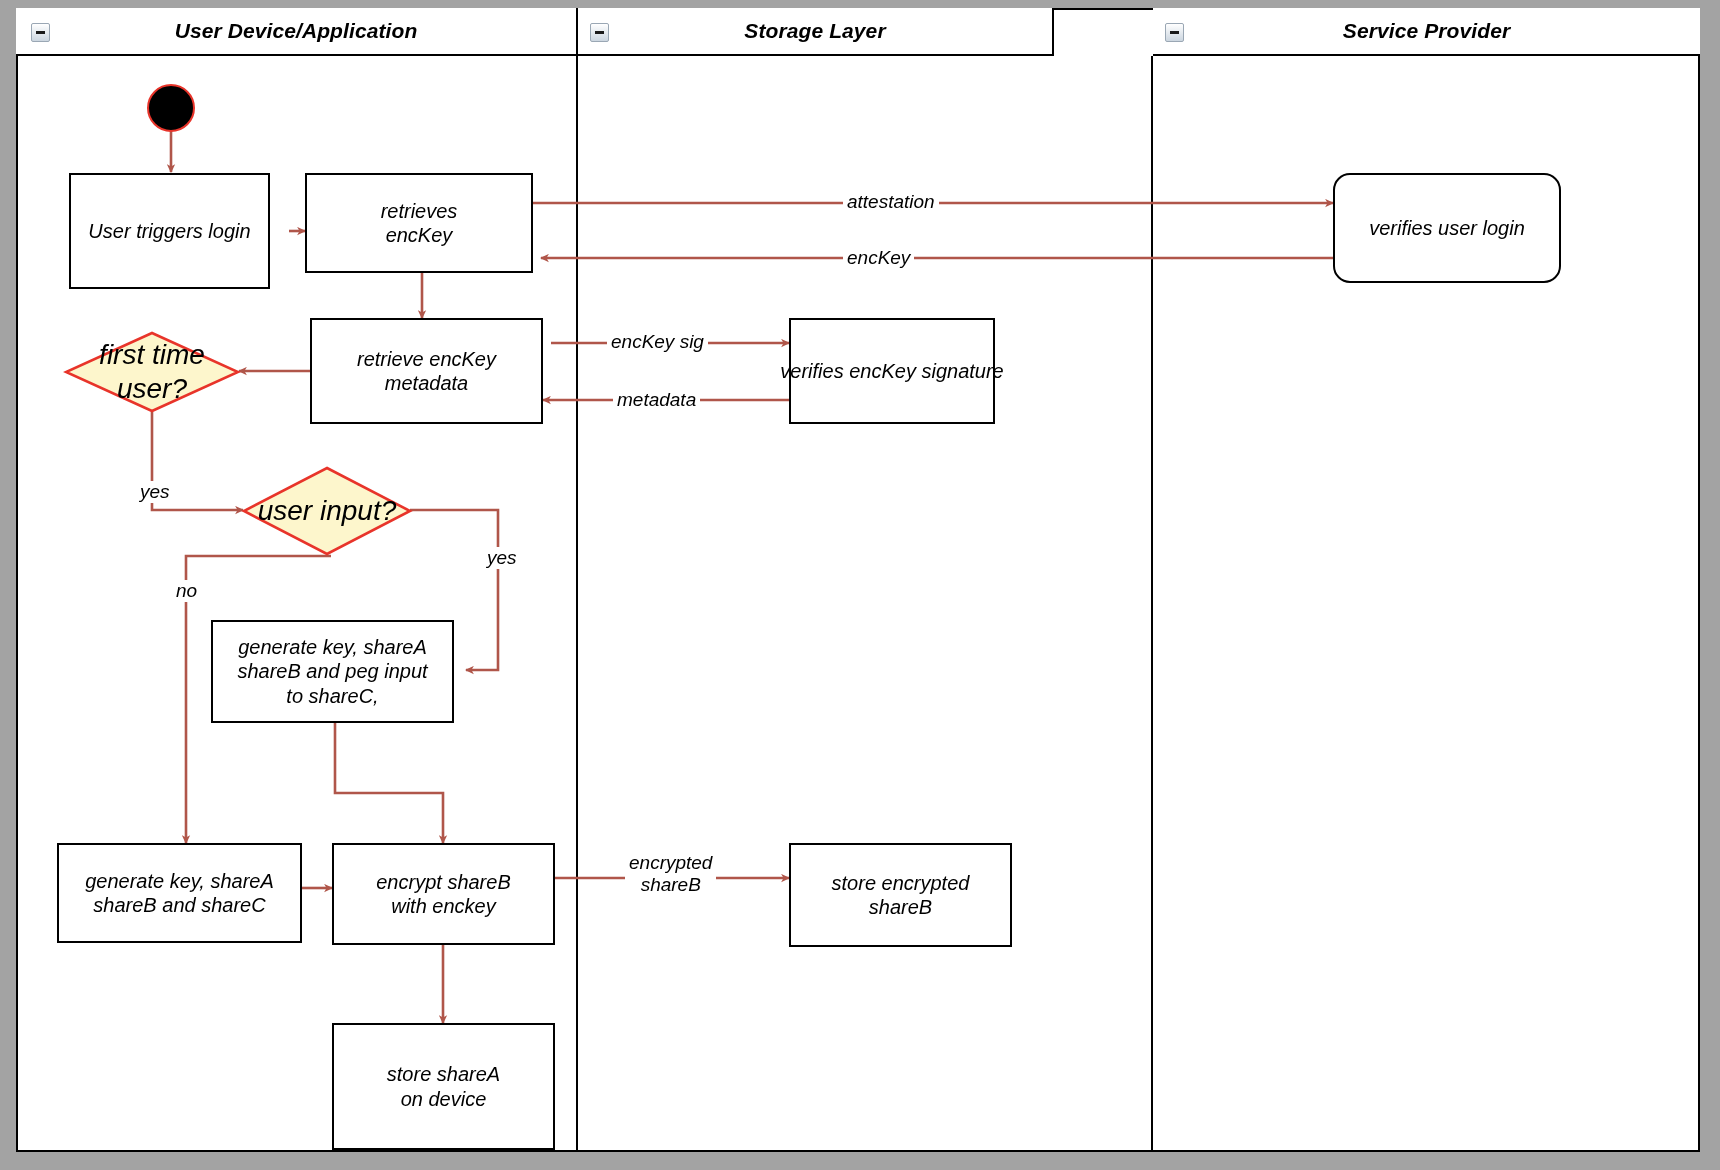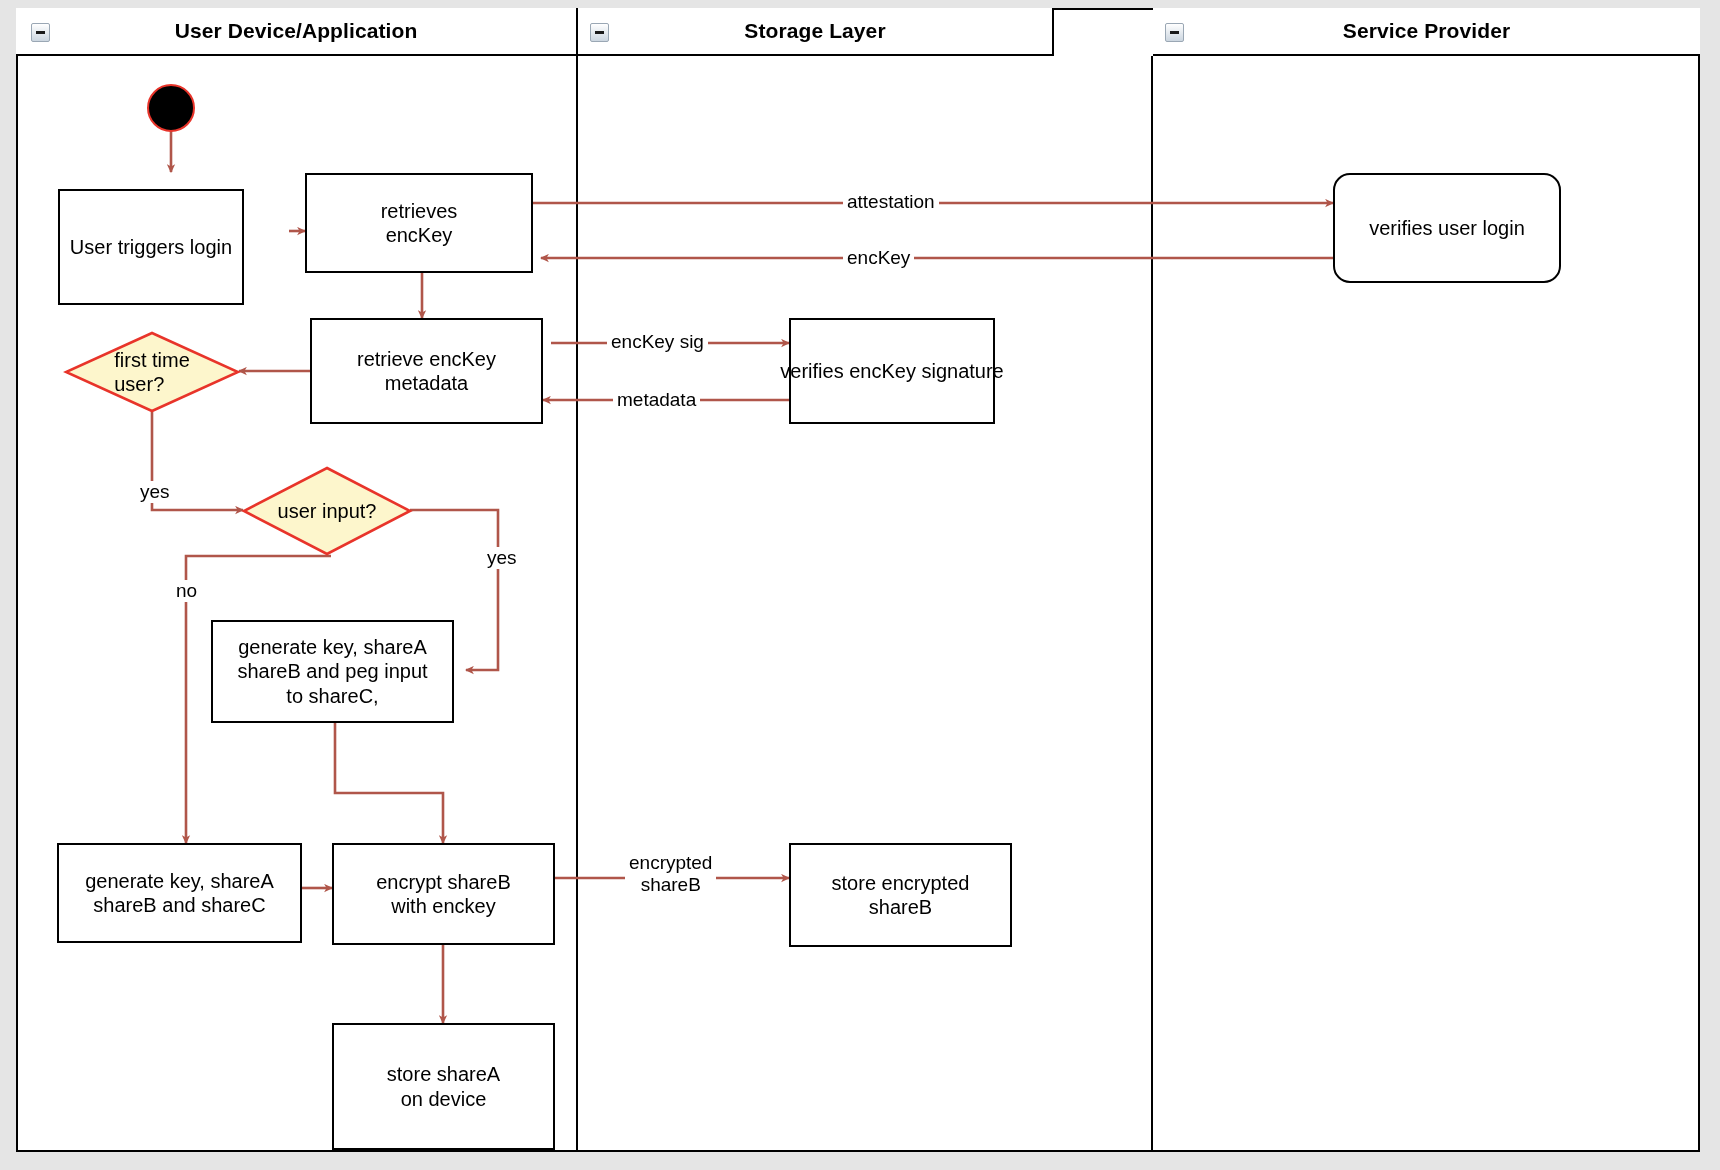--- a/index.html
+++ b/index.html
@@ -1,17 +1,17 @@
 <!DOCTYPE html>
 <html><head>
 <meta charset="utf-8">
 <style>
   html,body{margin:0;padding:0;background:#ffffff;}
   body{width:1720px;height:1170px;font-family:"Liberation Sans",sans-serif;}
-  #stage{position:relative;width:1720px;height:1170px;overflow:hidden;background:#e5e5e5;}
+  #stage{position:relative;width:1720px;height:1170px;overflow:hidden;background:#a3a3a3;font-style:italic;}
 
   
   .pool{position:absolute;left:16px;top:8px;width:1684px;height:1144px;
         border:2.5px solid #000;box-sizing:border-box;background:#fff;}
   .lane-head{position:absolute;top:8px;height:48px;box-sizing:border-box;
         border-right:2.5px solid #000;border-bottom:2.5px solid #000;
         display:flex;align-items:center;justify-content:center;background:#fff;}
   .lane-head.last{border-right:none;}
   .lane-title{font-weight:bold;font-size:21px;color:#000;letter-spacing:.1px;}
   .lane-body{position:absolute;top:56px;height:1096px;box-sizing:border-box;
@@ -29,22 +29,22 @@
         font-size:20px;color:#000;line-height:1.22;}
   .node span{display:block;white-space:pre-line;}
   .overflow-node span{white-space:nowrap;}
 
   .start-node{position:absolute;width:48px;height:48px;border-radius:50%;
         background:#000;border:2.5px solid #e8342a;box-sizing:border-box;}
 
   .diamond{position:absolute;}
   .diamond svg{display:block;}
   .diamond .dlabel{position:absolute;left:0;top:0;width:100%;height:100%;
-        display:flex;align-items:center;justify-content:center;
-        font-size:20px;color:#000;line-height:1.2;white-space:pre-line;}
+        display:flex;align-items:center;justify-content:center;text-align:center;
+        font-size:28px;color:#000;line-height:1.2;white-space:pre-line;}
 
   
   .edges{position:absolute;left:0;top:0;width:1720px;height:1170px;pointer-events:none;}
   .elabel{position:absolute;font-size:19px;color:#000;background:#fff;padding:0 4px;
         white-space:pre-line;text-align:left;line-height:1.15;}
 </style>
 </head>
 <body>
 
 <div id="stage">
@@ -121,21 +121,21 @@
   <div class="elabel" style="left:607px;top:331px;">encKey sig</div>
   <div class="elabel" style="left:613px;top:389px;">metadata</div>
   <div class="elabel" style="left:136px;top:481px;">yes</div>
   <div class="elabel" style="left:483px;top:547px;">yes</div>
   <div class="elabel" style="left:172px;top:580px;">no</div>
   <div class="elabel" style="left:625px;top:852px;text-align:center;">encrypted
 shareB</div>
 
   <div class="start-node" style="left:147px;top:84px;"></div>
 
-  <div class="node" style="left:58px;top:173px;width:186px;height:116px;margin-top:16px;">
+  <div class="node" style="left:69px;top:173px;width:201px;height:116px;">
     <span>User triggers login</span>
   </div>
 
   <div class="node" style="left:305px;top:173px;width:228px;height:100px;">
     <span>retrieves
 encKey</span>
   </div>
 
   <div class="node" style="left:1333px;top:173px;width:228px;height:110px;border-radius:17px;">
     <span>verifies user login</span>

